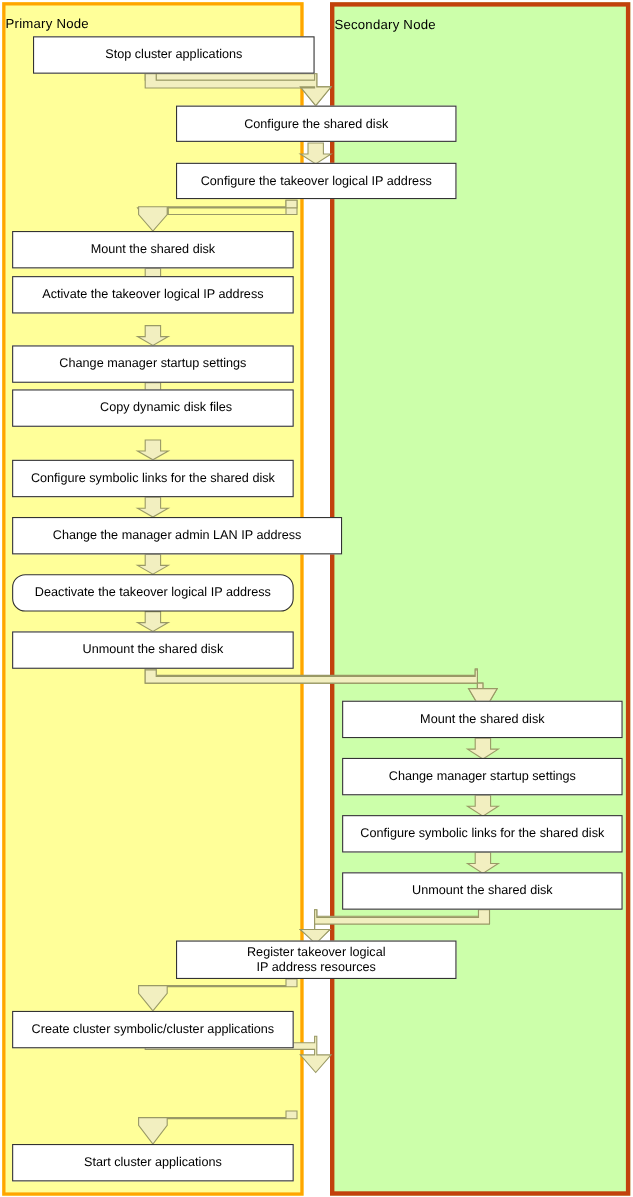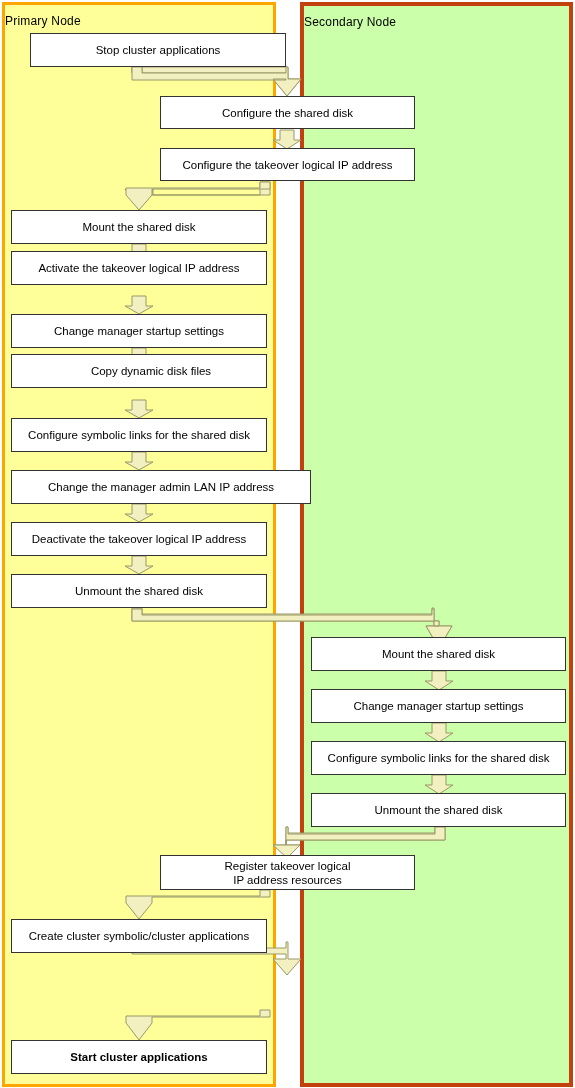--- a/index.html
+++ b/index.html
@@ -136,33 +136,33 @@
   <div class="node" style="left:11px;  top:251px; width:256px; height:34px;">Activate the takeover logical IP address</div>
 
   <div class="node" style="left:11px;  top:314px; width:256px; height:34px;">Change manager startup settings</div>
 
   <div class="node" style="left:11px;  top:354px; width:256px; height:34px;padding-left:28px;">Copy dynamic disk files</div>
 
   <div class="node" style="left:11px;  top:418px; width:256px; height:34px;">Configure symbolic links for the shared disk</div>
 
   <div class="node" style="left:11px;  top:470px; width:300px; height:34px;">Change the manager admin LAN IP address</div>
 
-  <div class="node" style="left:11px;  top:522px; width:256px; height:34px;">Deactivate the takeover logical IP address</div>
+  <div class="node" style="left:11px;  top:522px; width:256px; height:34px;border-radius:12px;">Deactivate the takeover logical IP address</div>
 
   <div class="node" style="left:11px;  top:574px; width:256px; height:34px;">Unmount the shared disk</div>
 
   <div class="node" style="left:311px; top:637px; width:255px; height:34px;">Mount the shared disk</div>
 
   <div class="node" style="left:311px; top:689px; width:255px; height:34px;">Change manager startup settings</div>
 
   <div class="node" style="left:311px; top:741px; width:255px; height:34px;">Configure symbolic links for the shared disk</div>
 
   <div class="node" style="left:311px; top:793px; width:255px; height:34px;">Unmount the shared disk</div>
 
   <div class="node" style="left:160px; top:855px; width:255px; height:35px;">Register takeover logical
 IP address resources</div>
 
   <div class="node" style="left:11px;  top:919px; width:256px; height:34px;">Create cluster symbolic/cluster applications</div>
 
 
-  <div class="node" style="left:11px;  top:1040px; width:256px; height:34px;font-weight:bold;">Start cluster applications</div>
+  <div class="node" style="left:11px;  top:1040px; width:256px; height:34px;">Start cluster applications</div>
 
 </div>
 
 </body></html>

